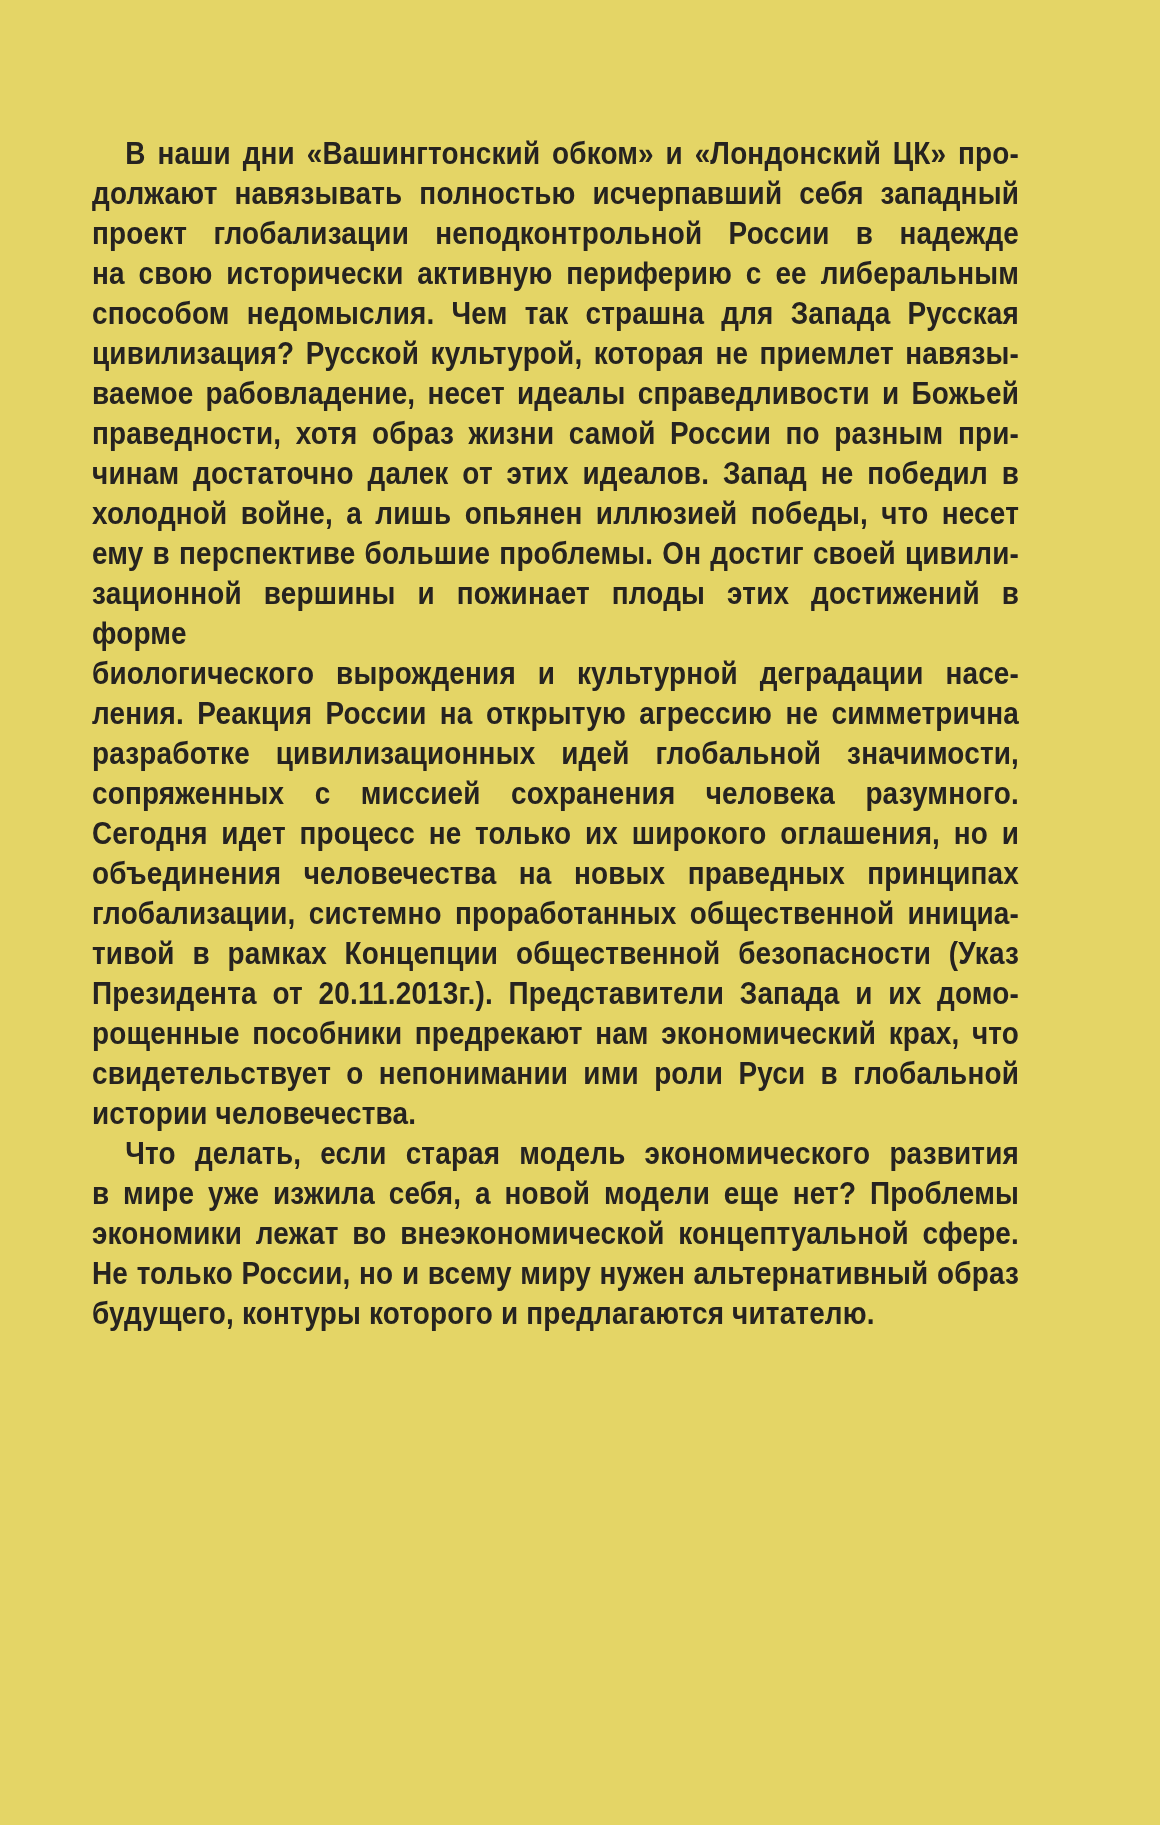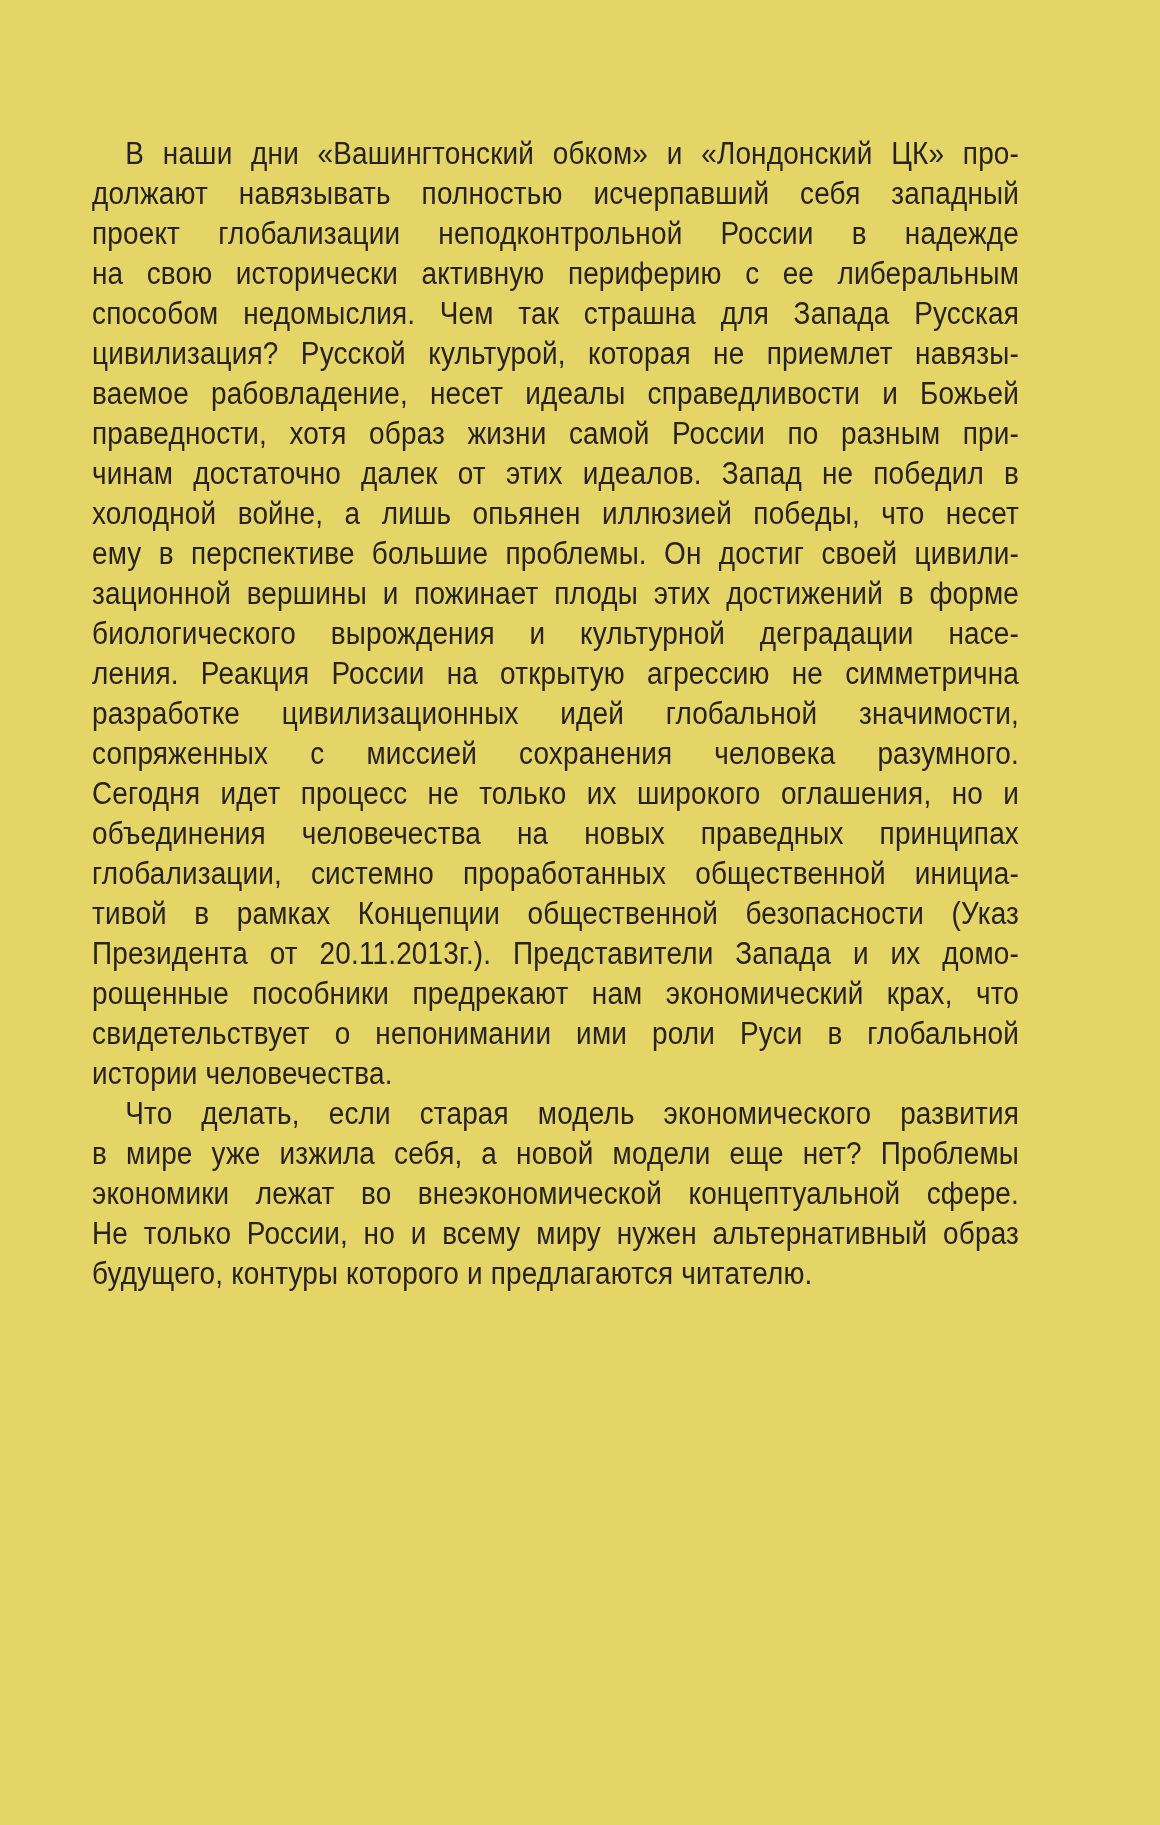--- a/index.html
+++ b/index.html
@@ -10,20 +10,21 @@
   }
   *{ margin:0; padding:0; box-sizing:border-box; }
   html,body{ background:var(--bg); }
   .cover{
     position:relative;
     width:1160px;
     height:1529px;
     background:var(--bg);
     overflow:hidden;
     font-family:"Liberation Sans", sans-serif;
+    font-weight:bold;
   }
   
   .body-text{
     position:absolute;
     left:92px;
     top:134px;
     width:1030px;
     transform:scaleX(0.9);
     transform-origin:0 0;
     font-size:31px;

